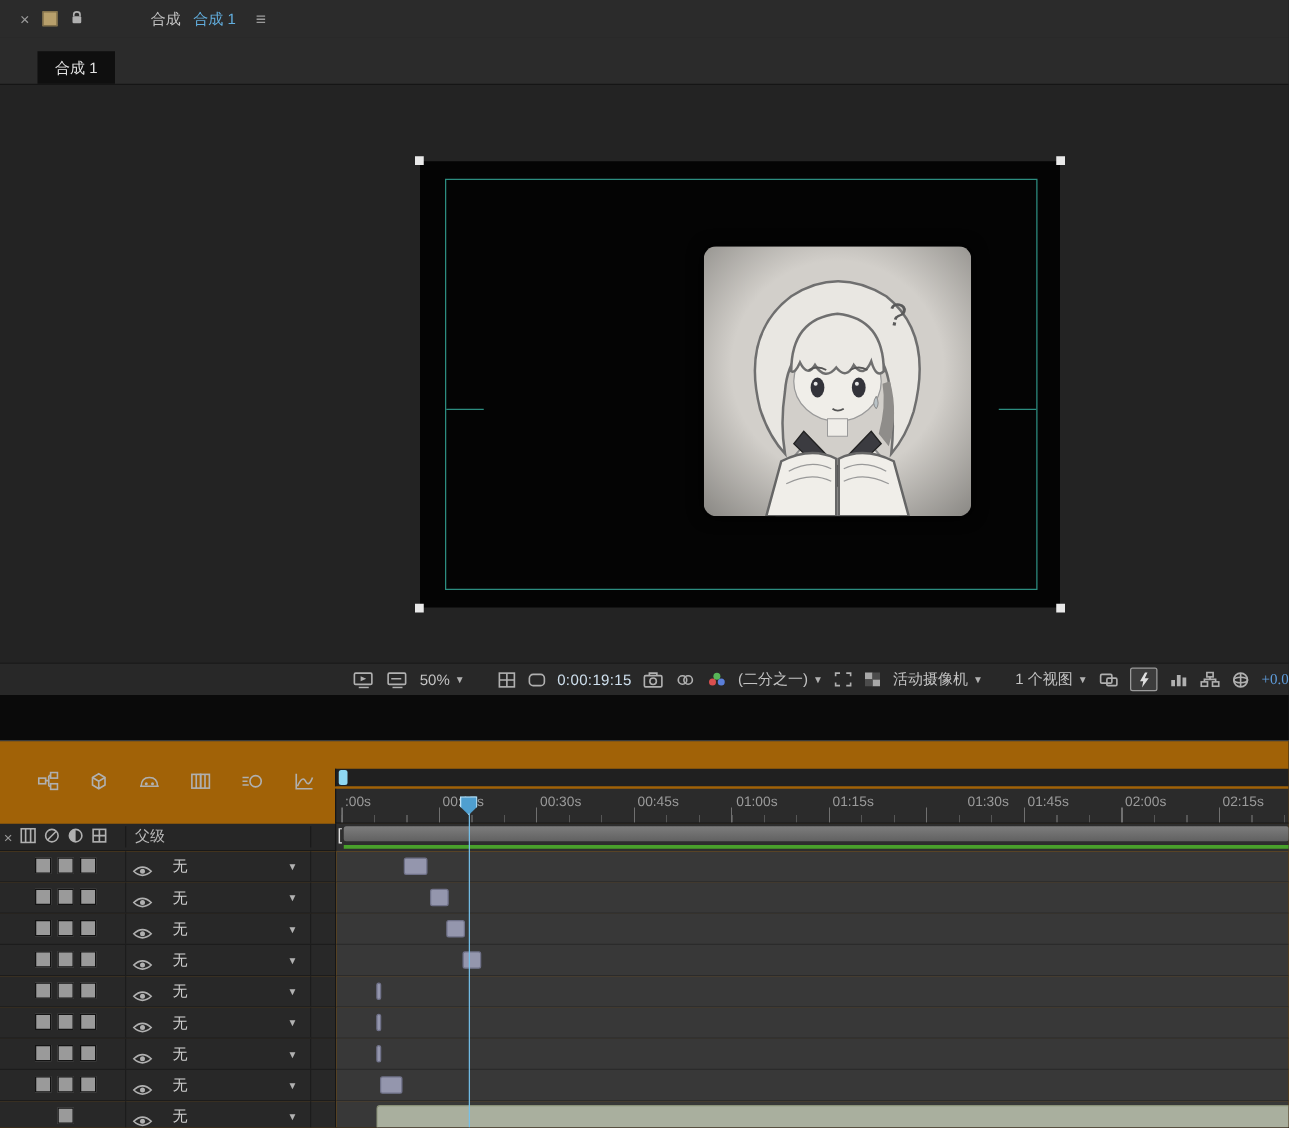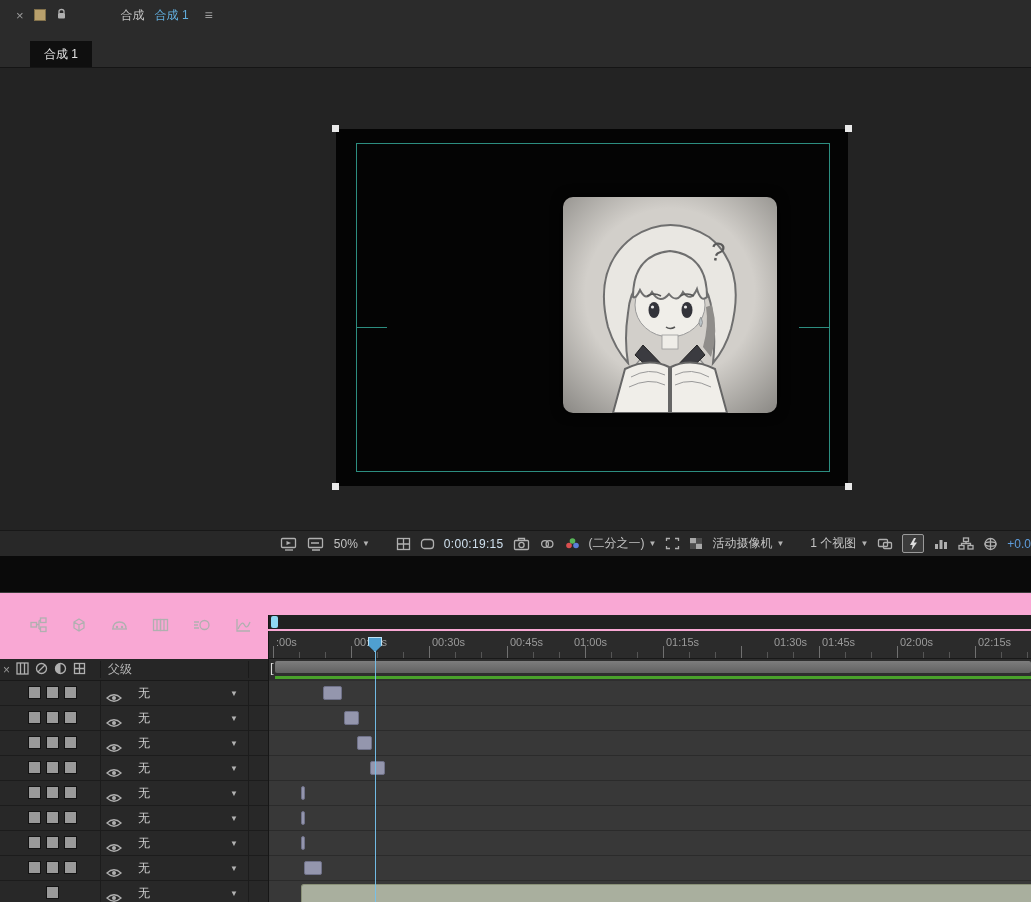--- a/index.html
+++ b/index.html
@@ -24,43 +24,43 @@
   .ctick{position:absolute;height:1px;width:30px;background:#2c8d80;top:183px;}
   .ctick.left{left:0;}
   .ctick.right{right:0;}
   .handle{position:absolute;width:7px;height:7px;background:#e9e9e9;}
   .artwork{position:absolute;left:227px;top:68px;width:214px;height:216px;border-radius:10px;overflow:hidden;box-shadow:0 0 12px rgba(0,0,0,.95);}
 
   .viewer-toolbar{position:absolute;top:530px;left:0;right:0;height:26px;background:#282828;border-top:1px solid #181818;display:flex;align-items:center;font-size:12px;color:#b8b8b8;padding-left:12px;gap:9px;justify-content:flex-end;}
   .viewer-toolbar svg{display:block;}
   .vt-text{color:#c3c3c3;white-space:nowrap;}
   .vt-tc{color:#cfe0ee;letter-spacing:.3px;}
-  .vt-exposure{color:#5f9ddc;}
+  .vt-exposure{color:#5f9ddc;font-family:Liberation Serif, serif;}
   .tri{font-size:8px;color:#b2b2b2;}
   .dd{display:flex;align-items:center;gap:4px;cursor:default;}
   .boxed{display:flex;align-items:center;justify-content:center;width:22px;height:19px;border:1px solid #9a9a9a;background:#3c3c3c;border-radius:2px;} .sp12{width:8px;}
 
   
   .gap-band{position:absolute;top:556px;left:0;width:100%;height:36px;background:#0a0a0a;}
 
   
-  .timeline{position:absolute;top:592px;left:0;width:1031px;height:310px;background:#f9a8d4;border-top:1px solid #3a3a3a;}
+  .timeline{position:absolute;top:592px;left:0;width:1031px;height:310px;background:#a16207;border-top:1px solid #3a3a3a;}
   .tl-toggles{position:absolute;left:30px;top:24px;display:flex;gap:24px;align-items:center;}
   .tl-toggles svg{display:block;}
 
   .navigator{position:absolute;left:268px;top:22px;right:0;height:14px;background:#202020;border-left:1px solid #161616;}
   .nav-handle{position:absolute;left:2px;top:1px;width:7px;height:12px;background:#8fd8f2;border-radius:2px;}
 
   .ruler{position:absolute;left:268px;top:38px;right:0;height:28px;background:#2b2b2b;border-bottom:1px solid #191919;border-left:1px solid #161616;overflow:hidden;}
   .ticks-minor{position:absolute;bottom:0;left:4px;right:0;height:6px;background:repeating-linear-gradient(to right,#565656 0 1px,transparent 1px 26px);}
   .ticks-major{position:absolute;bottom:0;left:4px;right:0;height:12px;background:repeating-linear-gradient(to right,#707070 0 1px,transparent 1px 78px);}
   .rlabel{position:absolute;top:5px;font-size:11px;color:#9b9b9b;white-space:nowrap;}
   .rlabel:nth-of-type(1){left:7px;}  .rlabel:nth-of-type(2){left:85px;}
   .rlabel:nth-of-type(3){left:163px;}.rlabel:nth-of-type(4){left:241px;}
-  .rlabel:nth-of-type(5){left:305px;}.rlabel:nth-of-type(6){left:397px;}
+  .rlabel:nth-of-type(5){left:320px;}.rlabel:nth-of-type(6){left:397px;}
   .rlabel:nth-of-type(7){left:475px;padding-left:30px;}.rlabel:nth-of-type(8){left:553px;}
   .rlabel:nth-of-type(9){left:631px;}.rlabel:nth-of-type(10){left:709px;}
 
   .tl-colhead{position:absolute;left:0;top:66px;width:268px;height:22px;background:#262626;border-bottom:1px solid #191919;display:flex;align-items:center;font-size:12px;}
   .colhead-icons{display:flex;align-items:center;gap:6px;padding-left:3px;color:#9a9a9a;}
   .colhead-div{position:absolute;top:2px;bottom:2px;width:1px;background:#1a1a1a;}
   .parent-label{position:absolute;left:108px;color:#b9b9b9;}
 
   .workarea{position:absolute;left:268px;top:66px;right:0;height:22px;background:#2e2e2e;border-left:1px solid #161616;}
   .wa-bracket{position:absolute;left:1px;top:1px;color:#dcdcdc;font-size:13px;}

